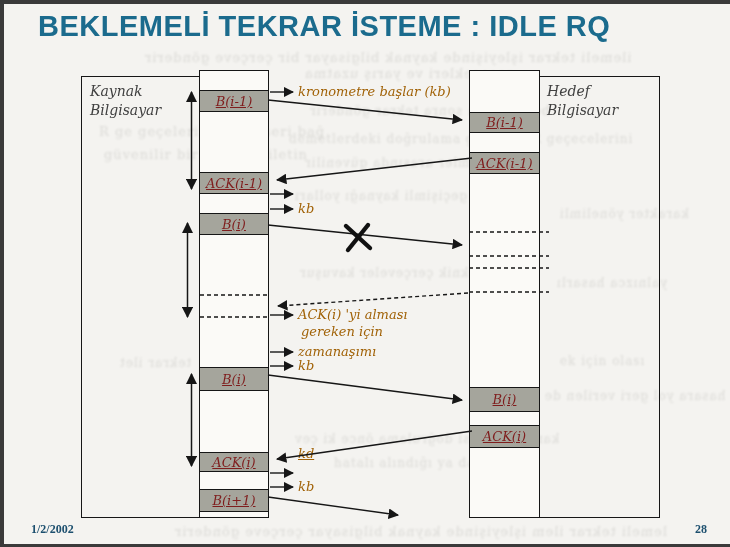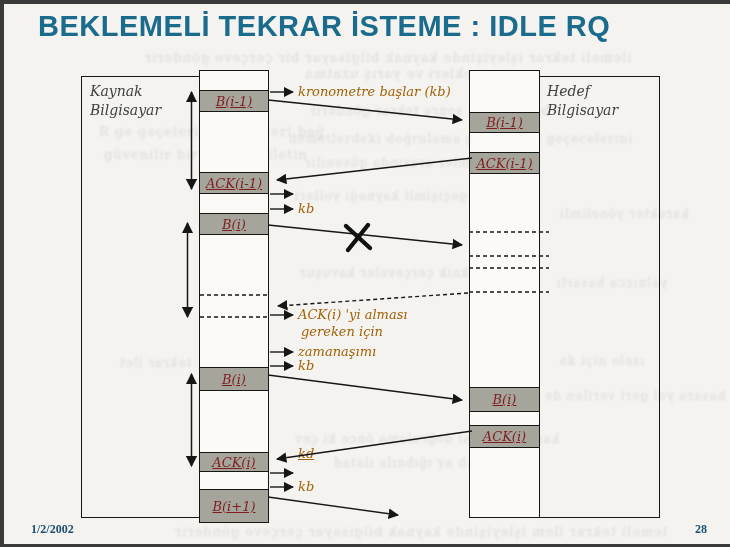--- a/index.html
+++ b/index.html
@@ -83,21 +83,21 @@
   <div class="host-label" style="left:543px; top:78px;">
     <span>Hedef</span><br>
     <span>Bilgisayar</span>
   </div>
 
   <div class="fbox" style="top:86px;  height:22px;">B(i-1)</div>
   <div class="fbox" style="top:168px; height:22px;">ACK(i-1)</div>
   <div class="fbox" style="top:209px; height:22px;">B(i)</div>
   <div class="fbox" style="top:363px; height:24px;">B(i)</div>
   <div class="fbox" style="top:448px; height:20px;">ACK(i)</div>
-  <div class="fbox" style="top:485px; height:34px;">B(i+1)</div>
+  <div class="fbox" style="top:485px; height:23px;">B(i+1)</div>
 
   <div class="fbox right" style="top:108px; height:21px;">B(i-1)</div>
   <div class="fbox right" style="top:148px; height:22px;">ACK(i-1)</div>
   <div class="fbox right" style="top:383px; height:25px;">B(i)</div>
   <div class="fbox right" style="top:421px; height:23px;">ACK(i)</div>
 
   <div class="ann" style="left:294px; top:80px;">kronometre başlar (kb)</div>
   <div class="ann" style="left:294px; top:197px;">kb</div>
   <div class="ann" style="left:294px; top:303px;">ACK(i) 'yi alması</div>
   <div class="ann" style="left:297px; top:320px;">gereken için</div>

